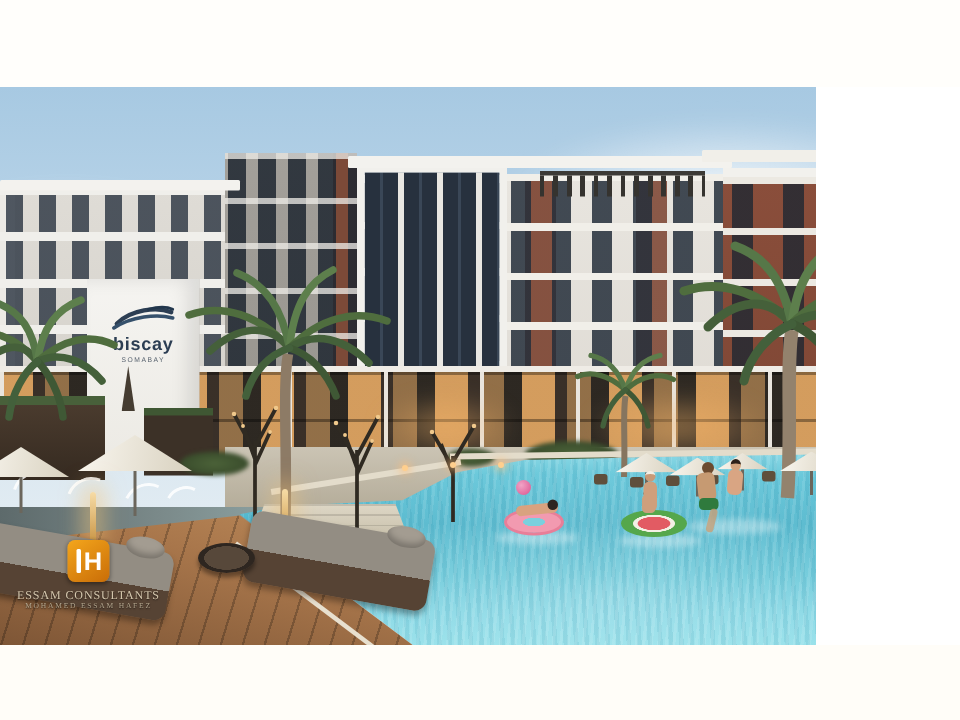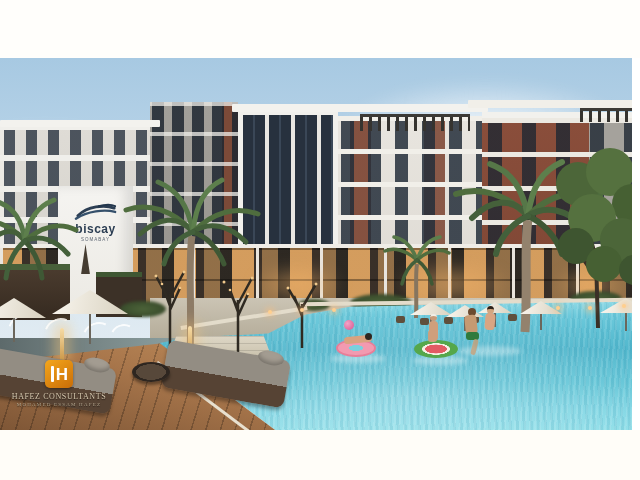--- a/index.html
+++ b/index.html
@@ -1,20 +1,20 @@
 <!DOCTYPE html>
 <html><head>
 <meta charset="utf-8">
 <style>
   html,body{margin:0;padding:0;background:#fff;font-family:"Liberation Sans",sans-serif;}
   .frame{position:relative;width:640px;height:480px;background:#ffffff;overflow:hidden;}
   .bar{position:absolute;left:0;width:640px;background:#fffefb;}
   .bar-top{top:0;height:58px;}
   .bar-bottom{top:430px;height:50px;background:#fffdf8;}
-  .photo{position:absolute;left:0;top:58px;width:632px;height:372px;overflow:hidden;background:#0369a1;}
+  .photo{position:absolute;left:0;top:58px;width:544px;height:372px;overflow:hidden;background:#0369a1;}
 
   
   .sky{position:absolute;left:0;top:0;width:640px;height:372px;z-index:1;
        background:linear-gradient(180deg,#a7c9e2 0%,#bed7ea 35%,#dbe8f1 65%,#edf2f4 100%);}
   .cloud{position:absolute;border-radius:50%;filter:blur(7px);background:radial-gradient(ellipse at center,rgba(255,255,255,.95),rgba(255,255,255,0) 70%);z-index:2;}
   .cloud1{left:330px;top:20px;width:310px;height:120px;}
   .cloud2{left:130px;top:55px;width:230px;height:75px;opacity:.85;}
   .cloud3{left:-50px;top:65px;width:190px;height:65px;opacity:.7;}
   .cloud4{left:460px;top:95px;width:200px;height:90px;}
 
@@ -390,18 +390,18 @@
     <div class="side-table"></div>
     <div class="lamp lm1"></div>
     <div class="lamp lm2"></div>
   </div>
 
   <div class="watermark">
     <div class="wm-logo">
       <div class="wm-bar"></div>
       <div class="wm-h">H</div>
     </div>
-    <div class="wm-title">HAFEZ CONSULTANTS</div>
+    <div class="wm-title">ESSAM CONSULTANTS</div>
     <div class="wm-sub">MOHAMED ESSAM HAFEZ</div>
   </div>
 
   <div class="bar bar-bottom"></div>
 </div>
 
 </body></html>

